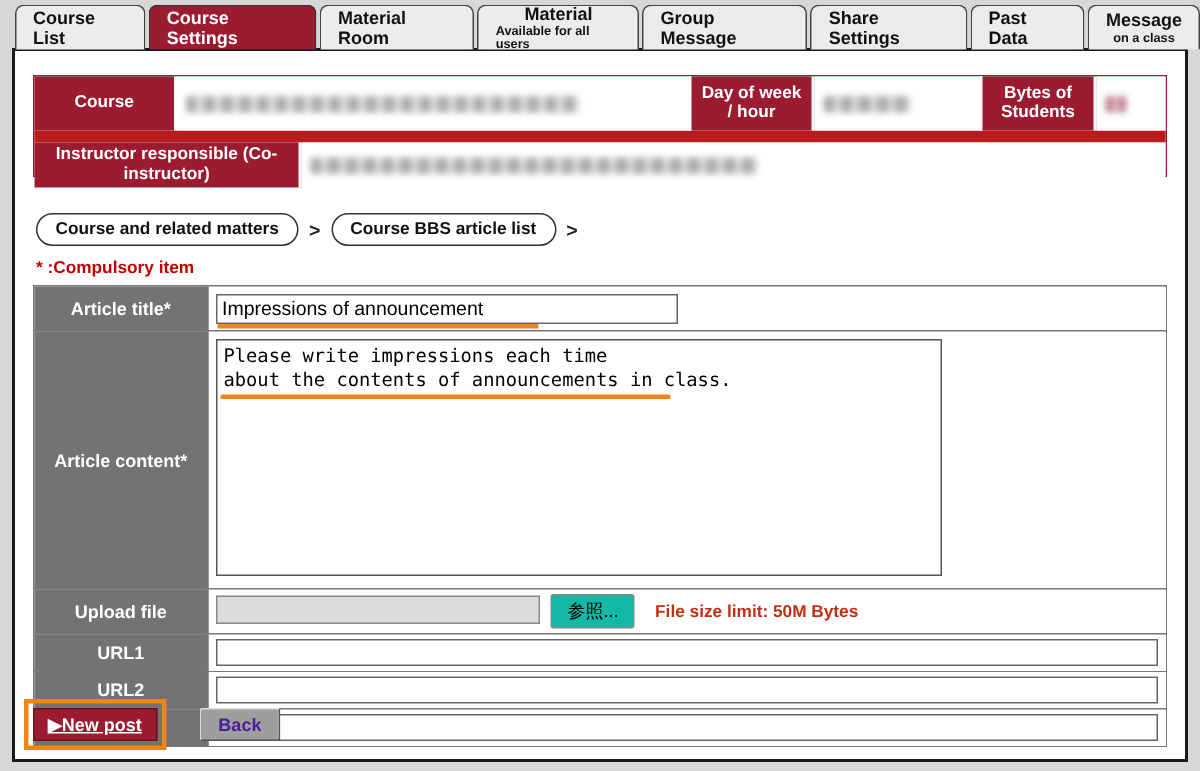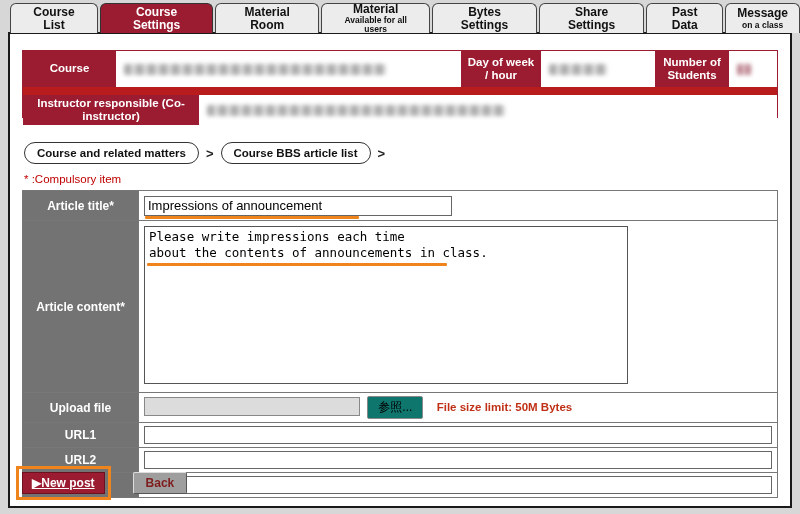--- a/index.html
+++ b/index.html
@@ -16,21 +16,21 @@
     display:flex; align-items:stretch; gap:2px; z-index:3;
   }
   .tab{
     background:#ececec;
     border:1px solid #444; border-bottom:none;
     border-radius:6px 6px 0 0;
     padding:0 11px;
     height:30px;
     font-size:12px; font-weight:bold; color:#111;
     display:flex; flex-direction:column; justify-content:center; align-items:center;
-    text-align:center; cursor:pointer; line-height:1.05;
+    text-align:left; cursor:pointer; line-height:1.05;
   }
   .tab .sub{ font-size:8.5px; font-weight:bold; margin-top:1px; }
   .tab.active{ background:#9b1b30; color:#fff; border-color:#333; }
   
   .main{
     position:absolute; left:8px; right:8px; top:32px; bottom:6px;
     background:#fff; border:2px solid #1a1a1a;
   }
   
   .info{
@@ -63,21 +63,21 @@
     border:1px solid #333; border-radius:11px;
     background:#fff; color:#111;
     font-size:11.5px; font-weight:bold;
     padding:4px 12px; cursor:pointer; white-space:nowrap;
   }
   .crumb.active{ background:#9b1b30; color:#fff; border-color:#9b1b30; }
   .crumb-sep{ font-weight:bold; font-size:13px; color:#222; }
   
   .compulsory{
     position:absolute; top:139px; left:14px;
-    color:#c00000; font-weight:normal; font-size:11.5px;
+    color:#c00000; font-weight:bold; font-size:11.5px;
   }
   .form{
     position:absolute; top:156px; left:12px; right:12px;
     border-collapse:collapse; width:calc(100% - 24px);
     font-size:12px;
   }
   .form td{ border:1px solid #777; vertical-align:middle; }
   .form td.lbl{
     width:120px; background:#737373; color:#fff;
     font-weight:bold; font-size:12px; text-align:center; padding:3px;
@@ -97,21 +97,21 @@
   textarea.content-area{
     width:484px; height:158px; resize:none;
     border:1px solid #555; font-family:"DejaVu Sans Mono", monospace;
     font-size:12.5px; line-height:16px; padding:2px 4px;
   }
   input.upload-input{
     width:216px; height:19px; background:#dcdcdc; border:1px solid #888;
   }
   button.browse{
     font-size:12px; padding:2px 10px; margin-left:4px;
-    background:#0f766e; border:1px solid #888; border-radius:2px;
+    background:#14b8a6; border:1px solid #888; border-radius:2px;
     font-family:"Liberation Sans", sans-serif; cursor:pointer;
   }
   .file-note{ color:#c03016; font-weight:bold; font-size:11.5px; margin-left:10px; }
   
   .ann-underline{ position:absolute; height:3px; background:#ef831c; border-radius:1px; }
   .ann-title{ left:6px; bottom:1px; width:214px; }
   .ann-content{ left:8px; top:42px; width:300px; }
   
   .actions{
     position:absolute; bottom:6px; left:6px;
@@ -119,21 +119,21 @@
   }
   .newpost-ann{
     border:3px solid #ef831c; padding:3px; display:inline-block; background:transparent;
   }
   button.newpost{
     background:#9b1b30; color:#fff; font-weight:bold; font-size:12px;
     border:1px solid #6d1020; padding:3px 9px; cursor:pointer;
     text-decoration:underline; font-family:"Liberation Sans", sans-serif;
   }
   button.back{
-    background:#9e9e9e; color:#7f1d1d; font-weight:bold; font-size:12px;
+    background:#9e9e9e; color:#4c1d95; font-weight:bold; font-size:12px;
     border:1px solid #555; border-top-color:#ddd; border-left-color:#ddd;
     padding:3px 12px; cursor:pointer; border-radius:2px;
     font-family:"Liberation Sans", sans-serif;
   }
 </style>
 </head>
 <body>
 
 <div class="tabbar">
   <div class="tab">
@@ -143,21 +143,21 @@
     <span>Course Settings</span>
   </div>
   <div class="tab">
     <span>Material Room</span>
   </div>
   <div class="tab">
     <span>Material</span>
     <span class="sub">Available for all users</span>
   </div>
   <div class="tab">
-    <span>Bytes Settings</span>
+    <span>Group Message</span>
   </div>
   <div class="tab">
     <span>Share Settings</span>
   </div>
   <div class="tab">
     <span>Past Data</span>
   </div>
   <div class="tab">
     <span>Message</span>
     <span class="sub">on a class</span>
@@ -169,21 +169,21 @@
   <div class="info">
     <div class="info-row r1">
       <div class="info-cell lbl">Course</div>
       <div class="info-cell val">
         <span class="redact" style="width:262px"></span>
       </div>
       <div class="info-cell lbl">Day of week / hour</div>
       <div class="info-cell val">
         <span class="redact" style="width:58px"></span>
       </div>
-      <div class="info-cell lbl">Number of Students</div>
+      <div class="info-cell lbl">Bytes of Students</div>
       <div class="info-cell val">
         <span class="redact red" style="width:14px"></span>
       </div>
     </div>
     <div class="info-row r2">
       <div class="info-cell lbl">Instructor responsible (Co-instructor)</div>
       <div class="info-cell val">
         <span class="redact" style="width:298px"></span>
       </div>
     </div>

